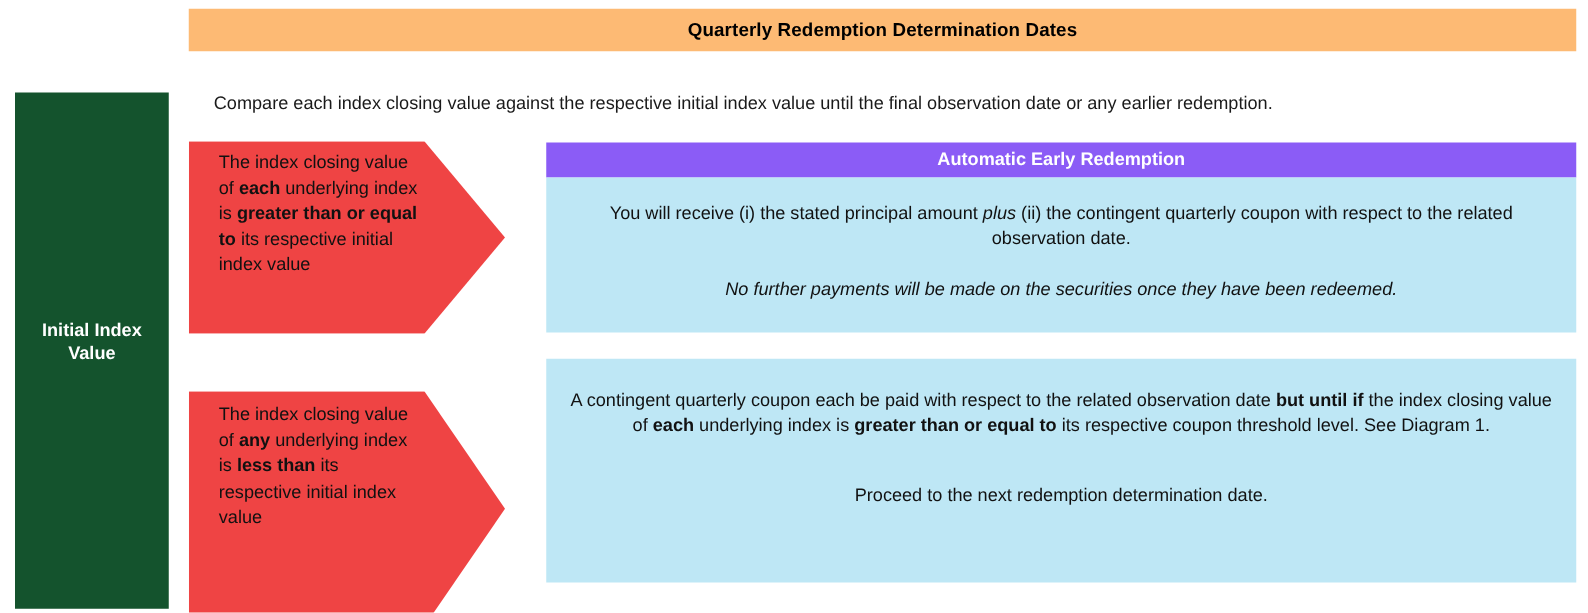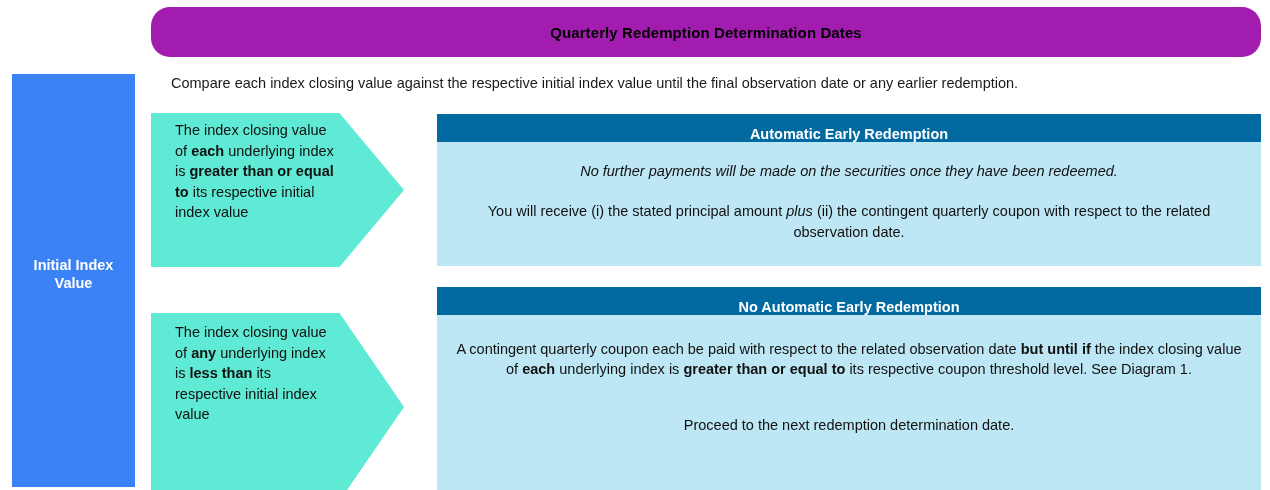--- a/index.html
+++ b/index.html
@@ -15,42 +15,41 @@
     color: #000000;
     overflow: hidden;
   }
 
   
   .top-banner {
     position: absolute;
     left: 151px;
     top: 7px;
     width: 1110px;
-    height: 50px;
-    background: #a21caf;
+    height: 34px;
+    background: #fdba74;
     display: flex;
     align-items: center;
     justify-content: center;
-    border-radius: 19px;
   }
   .top-banner-text {
     font-size: 15px;
     font-weight: bold;
     color: #000000;
     letter-spacing: 0.1px;
   }
 
   
   .side-panel {
     position: absolute;
     left: 12px;
     top: 74px;
     width: 123px;
     height: 413px;
-    background: #3b82f6;
+    background: #14532d;
     display: flex;
     align-items: flex-start;
     justify-content: center;
   }
   .side-panel-text {
     margin-top: 182px;
     font-size: 14.5px;
     font-weight: bold;
     color: #ffffff;
     text-align: center;
@@ -66,21 +65,21 @@
     width: 1100px;
     font-size: 14.5px;
     line-height: 1.35;
     color: #1a1a1a;
     margin-left: 15px;
   }
 
   
   .arrow {
     position: absolute;
-    background: #5eead4;
+    background: #ef4444;
     -webkit-clip-path: polygon(0 0, 74.5% 0, 100% 50%, 74.5% 100%, 0 100%);
     clip-path: polygon(0 0, 74.5% 0, 100% 50%, 74.5% 100%, 0 100%);
     box-sizing: border-box;
   }
   .arrow-1 {
     left: 151px;
     top: 113px;
     width: 253px;
     height: 154px;
   }
@@ -105,23 +104,23 @@
   .panel {
     position: absolute;
     left: 437px;
     width: 824px;
   }
   .panel-1 { top: 114px; }
   .panel-2 { top: 287px; }
 
   .panel-header {
     height: 28px;
-    background: #0369a1;
+    background: #8b5cf6;
     display: flex;
-    align-items: flex-end;
+    align-items: center;
     justify-content: center;
   }
   .panel-header-text {
     font-size: 14.5px;
     font-weight: bold;
     color: #ffffff;
   }
   .panel-body {
     background: #BEE7F5;
     padding: 14px 14px 14px 14px;
@@ -169,26 +168,23 @@
   <div class="arrow-text">
     <span>The index closing value of </span><span class="bd">any</span><span> underlying index is </span><span class="bd">less than</span><span> its respective initial index value</span>
   </div>
 </div>
 
 <div class="panel panel-1">
   <div class="panel-header">
     <span class="panel-header-text">Automatic Early Redemption</span>
   </div>
   <div class="panel-body">
+    <p class="panel-para"><span>You will receive (i) the stated principal amount </span><span class="it">plus</span><span> (ii) the contingent quarterly coupon with respect to the related observation date.</span></p>
     <p class="panel-para it">No further payments will be made on the securities once they have been redeemed.</p>
-    <p class="panel-para"><span>You will receive (i) the stated principal amount </span><span class="it">plus</span><span> (ii) the contingent quarterly coupon with respect to the related observation date.</span></p>
   </div>
 </div>
 
 <div class="panel panel-2">
-  <div class="panel-header">
-    <span class="panel-header-text">No Automatic Early Redemption</span>
-  </div>
   <div class="panel-body">
     <p class="panel-para"><span>A contingent quarterly coupon each be paid with respect to the related observation date </span><span class="bd">but until if</span><span> the index closing value of </span><span class="bd">each</span><span> underlying index is </span><span class="bd">greater than or equal to</span><span> its respective coupon threshold level. See Diagram 1.</span></p>
     <p class="panel-para">Proceed to the next redemption determination date.</p>
   </div>
 </div>
 
 </body></html>

